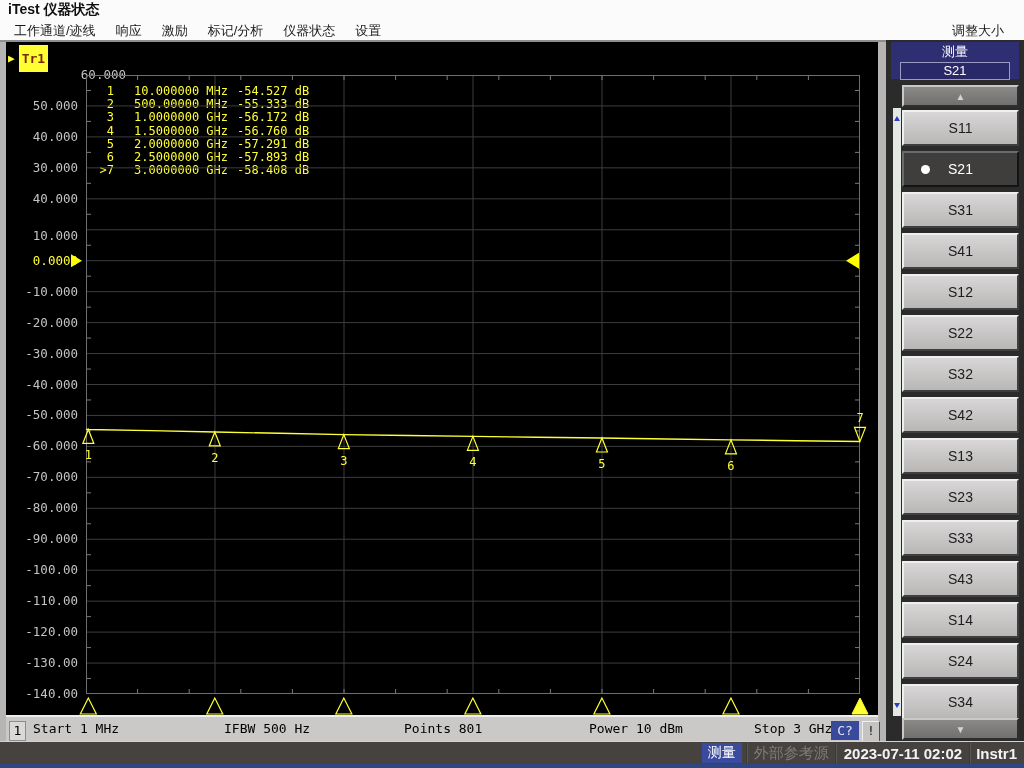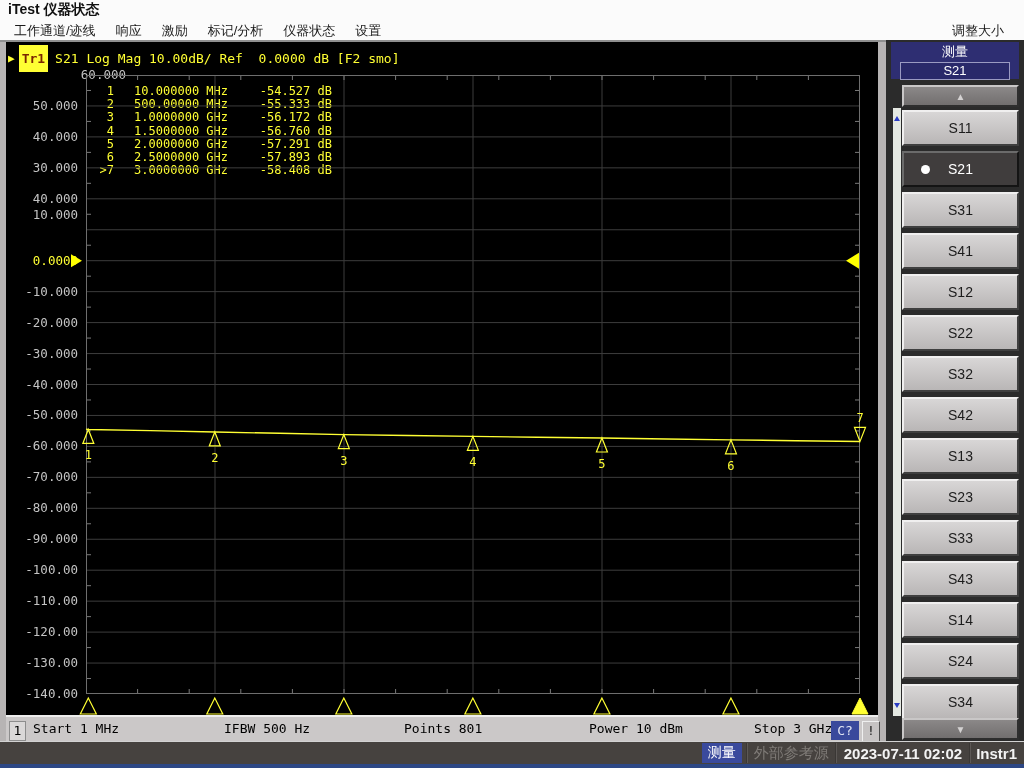--- a/index.html
+++ b/index.html
@@ -20,21 +20,21 @@
         font-family:"DejaVu Sans Mono",monospace;font-size:13px;white-space:pre;}
   #trace-arrow{color:#ffff33;font-size:11px;margin-right:4px;}
   #trace-label{background:#ffff33;color:#7a2600;font-weight:bold;padding:6px 3px;}
   #trace-desc{color:#ffff33;margin-left:7px;}
   
   #marker-table{position:absolute;left:92px;top:85px;font-family:"DejaVu Sans Mono",monospace;
         font-size:12px;color:#ffff33;}
   .mrow{display:flex;height:13.2px;line-height:13px;white-space:pre;}
   .mn{width:22px;text-align:right;}
   .mf{width:102px;text-align:right;margin-left:12px;}
-  .mv{width:80px;text-align:right;margin-left:24px;}
+  .mv{width:80px;margin-left:9px;}
   
   .ylab{position:absolute;left:0;width:78px;text-align:right;
         font-family:"DejaVu Sans Mono",monospace;font-size:12.5px;color:#c4c4c4;height:15px;}
   .ylab.ref{color:#ffff33;}
   #plot-svg{position:absolute;left:86px;top:75px;overflow:visible;}
   
   #statusbar{position:absolute;left:6px;top:715px;width:872px;height:26px;background:#cbc8c8;
         border-top:2px solid #eeeeee;font-family:"DejaVu Sans Mono",monospace;font-size:13px;color:#000;}
   #statusbar span{position:absolute;top:4px;}
   #sb-ch{left:3px;top:2px;width:15px;height:18px;background:#dad8d8;border:1px solid #8d8d8d;
@@ -109,39 +109,38 @@
   </div>
 
   <div id="plotbg"></div>
   <div id="border-left"></div>
   <div id="border-right"></div>
   <div id="border-top"></div>
 
   <div id="trace-header">
     <span id="trace-arrow">▶</span>
     <span id="trace-label">Tr1</span>
-    <span id="trace-desc">S21 Log Mag 10.00dB/ Ref  0.0000 dB [F2 smo]</span>
   </div>
 
   <div id="marker-table">
       <div class="mrow"><span class="mn">1</span><span class="mf">10.000000 MHz</span><span class="mv">-54.527 dB</span></div>
       <div class="mrow"><span class="mn">2</span><span class="mf">500.00000 MHz</span><span class="mv">-55.333 dB</span></div>
       <div class="mrow"><span class="mn">3</span><span class="mf">1.0000000 GHz</span><span class="mv">-56.172 dB</span></div>
       <div class="mrow"><span class="mn">4</span><span class="mf">1.5000000 GHz</span><span class="mv">-56.760 dB</span></div>
       <div class="mrow"><span class="mn">5</span><span class="mf">2.0000000 GHz</span><span class="mv">-57.291 dB</span></div>
       <div class="mrow"><span class="mn">6</span><span class="mf">2.5000000 GHz</span><span class="mv">-57.893 dB</span></div>
       <div class="mrow"><span class="mn">&gt;7</span><span class="mf">3.0000000 GHz</span><span class="mv">-58.408 dB</span></div>
     </div>
   <div id="ylabels">
       <div class="ylab" style="top: 67px; margin-left: 48px;">60.000</div>
       <div class="ylab" style="top: 97.95px;">50.000</div>
       <div class="ylab" style="top: 128.9px;">40.000</div>
       <div class="ylab" style="top: 159.85px;">30.000</div>
       <div class="ylab" style="top: 190.8px;">40.000</div>
-      <div class="ylab" style="top: 207px;">10.000</div>
+      <div class="ylab" style="top: 228px;">10.000</div>
       <div class="ylab ref" style="top: 252.7px;">0.0000</div>
       <div class="ylab" style="top: 283.65px;">-10.000</div>
       <div class="ylab" style="top: 314.6px;">-20.000</div>
       <div class="ylab" style="top: 345.55px;">-30.000</div>
       <div class="ylab" style="top: 376.5px;">-40.000</div>
       <div class="ylab" style="top: 407.45px;">-50.000</div>
       <div class="ylab" style="top: 438.4px;">-60.000</div>
       <div class="ylab" style="top: 469.35px;">-70.000</div>
       <div class="ylab" style="top: 500.3px;">-80.000</div>
       <div class="ylab" style="top: 531.25px;">-90.000</div>

